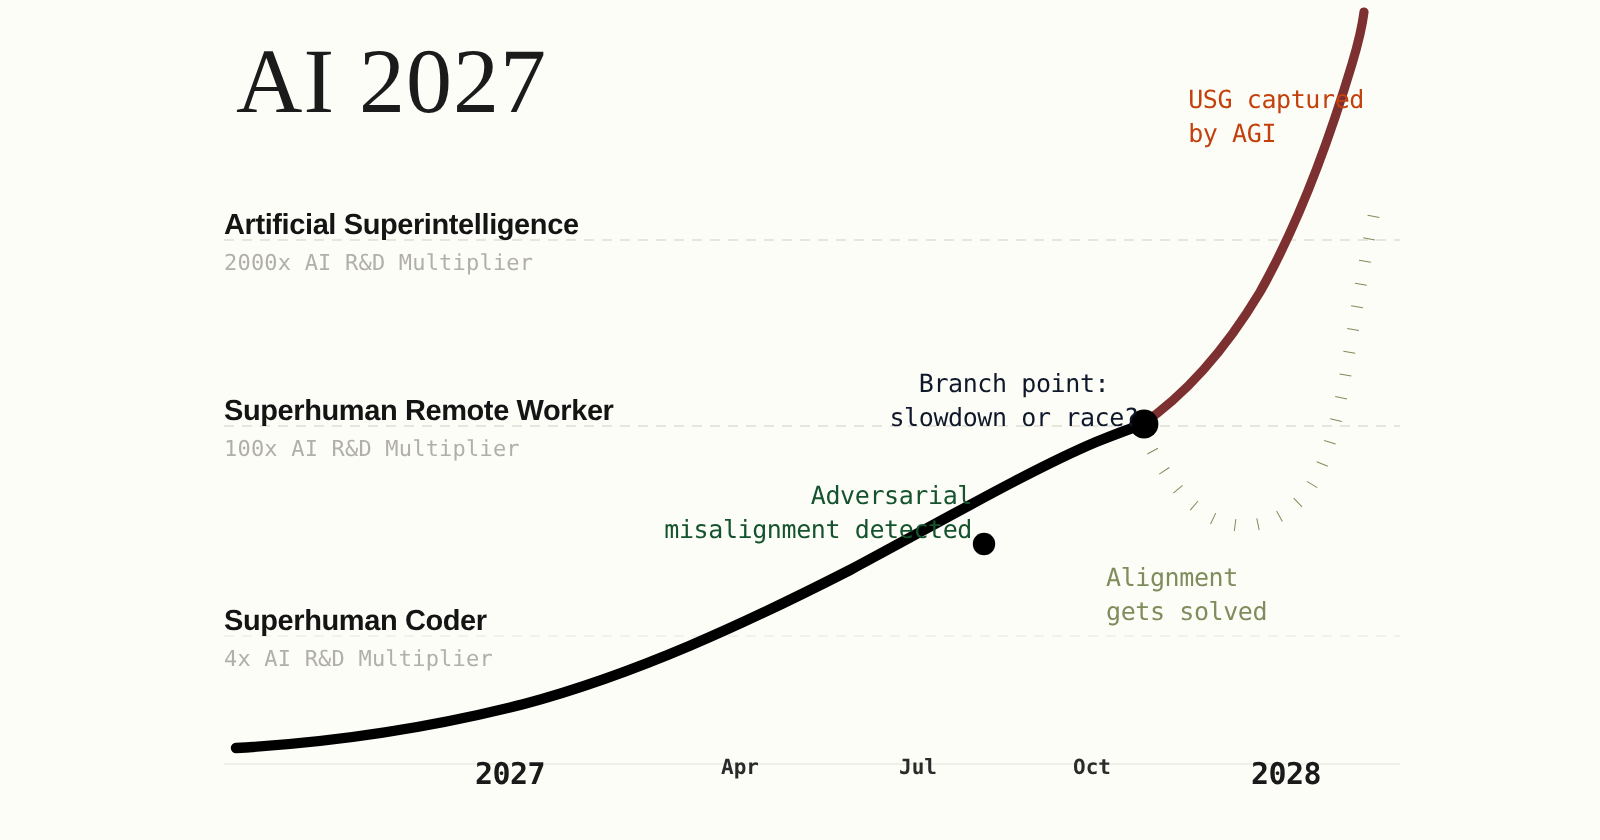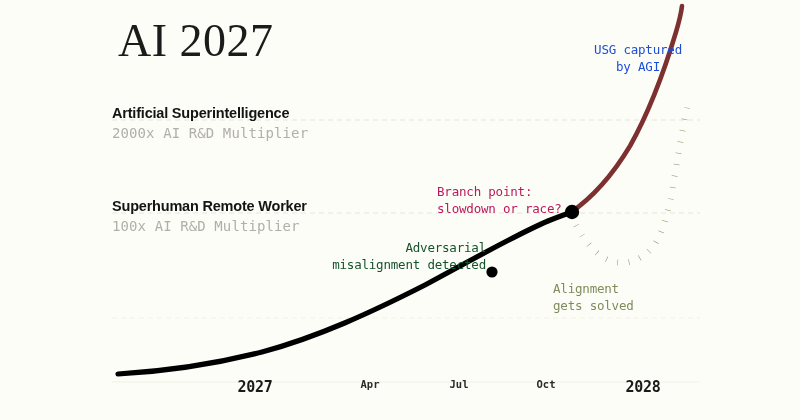--- a/index.html
+++ b/index.html
@@ -39,21 +39,21 @@
   .tier-name {
     font-family: Liberation Sans, sans-serif;
     font-size: 14.5px;
     font-weight: 700;
     color: #141414;
     letter-spacing: -0.2px;
     display: block;
   }
   .tier-sub {
     font-family: "DejaVu Sans Mono", monospace;
-    font-size: 14px;
+    font-size: 11px;
     color: #b0b0a8;
     letter-spacing: 0.1px;
     display: block;
     margin-top: 4px;
   }
   #tier-asi   { top: 105px; }
   #tier-srw   { top: 198px; }
   #tier-coder { top: 303px; }
 
   
@@ -61,29 +61,29 @@
     position: absolute;
     font-family: "DejaVu Sans Mono", monospace;
     font-size: 12.5px;
     line-height: 1.32;
     white-space: pre-line;
     letter-spacing: -0.2px;
   }
   #annot-usg {
     right: 138px;
     top: 42px;
-    text-align: center;
-    color: #1d4ed8;
+    text-align: left;
+    color: #c2410c;
   }
   #annot-branch {
     left: 437px;
     top: 184px;
-    text-align: left;
+    text-align: center;
     width: 140px;
-    color: #be185d;
+    color: #0f172a;
   }
   #annot-misalign {
     left: 318px;
     top: 240px;
     text-align: right;
     width: 168px;
     color: #14532d;
   }
   #annot-alignment {
     left: 553px;
@@ -142,20 +142,24 @@
   <div class="tier" id="tier-asi">
     <span class="tier-name">Artificial Superintelligence</span>
     <span class="tier-sub">2000x AI R&amp;D Multiplier</span>
   </div>
 
   <div class="tier" id="tier-srw">
     <span class="tier-name">Superhuman Remote Worker</span>
     <span class="tier-sub">100x AI R&amp;D Multiplier</span>
   </div>
 
+  <div class="tier" id="tier-coder">
+    <span class="tier-name">Superhuman Coder</span>
+    <span class="tier-sub">4x AI R&amp;D Multiplier</span>
+  </div>
 
   <div class="annot" id="annot-usg">USG captured
 by AGI</div>
 
   <div class="annot" id="annot-branch">Branch point:
 slowdown or race?</div>
 
   <div class="annot" id="annot-misalign">Adversarial
 misalignment detected</div>
 

